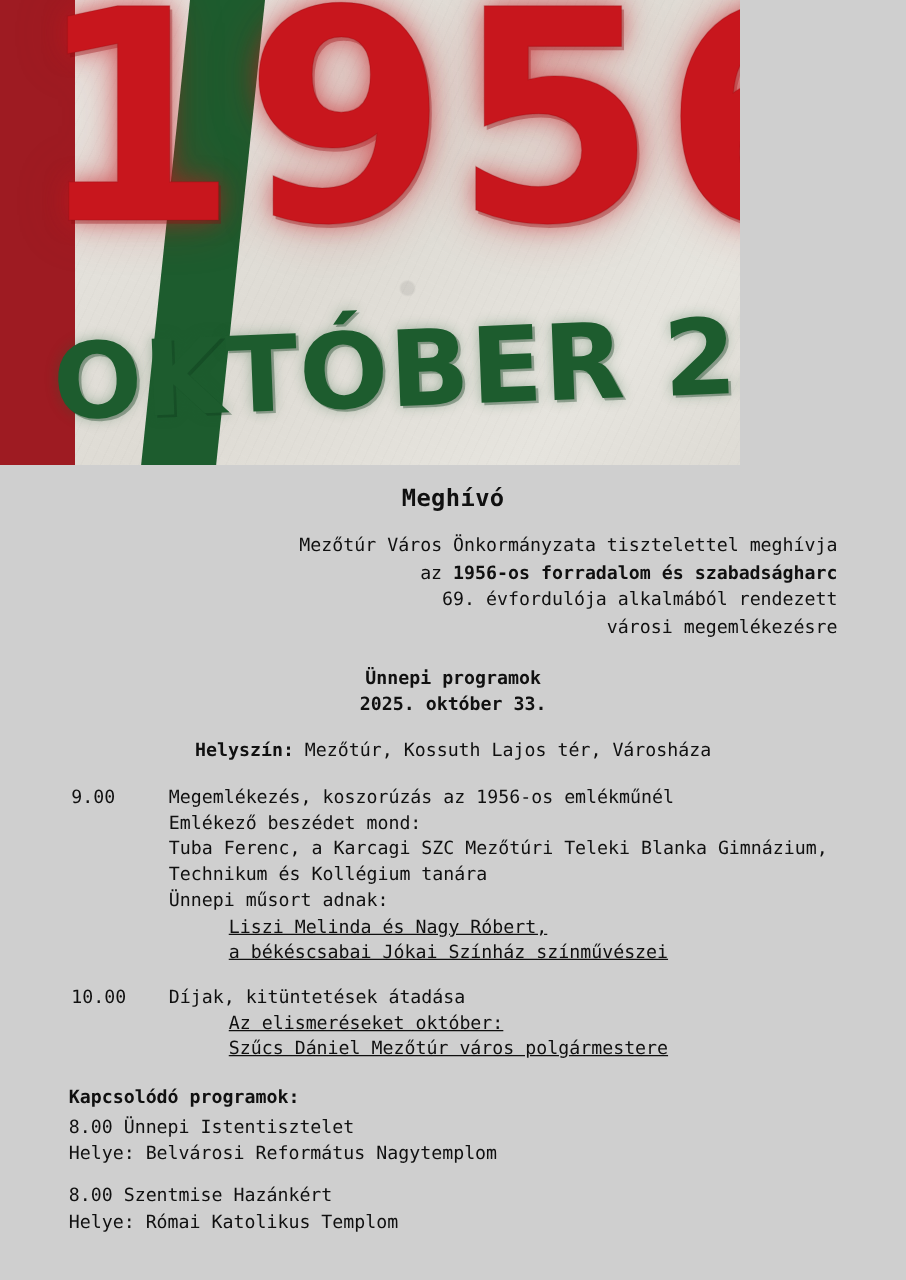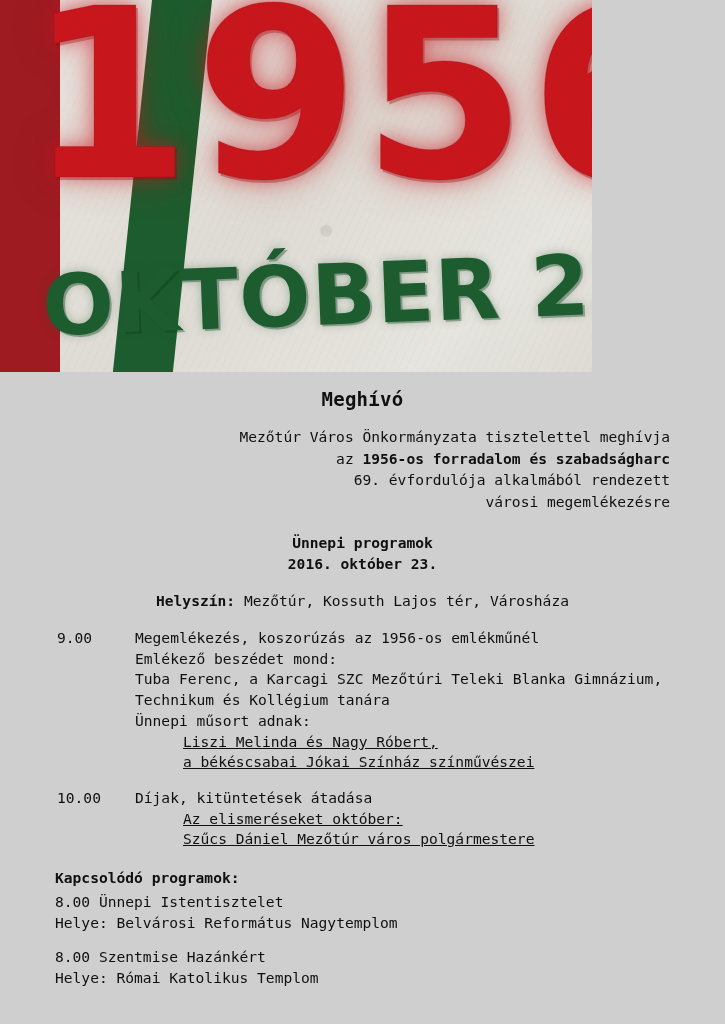--- a/index.html
+++ b/index.html
@@ -183,21 +183,21 @@
     <div class="invite-line">Mezőtúr Város Önkormányzata tisztelettel meghívja</div>
     <div class="invite-line">
       <span>az </span><span class="b">1956-os forradalom és szabadságharc</span>
     </div>
     <div class="invite-line">69. évfordulója alkalmából rendezett</div>
     <div class="invite-line">városi megemlékezésre</div>
 
     <div class="block-gap-lg"></div>
 
     <div class="center b">Ünnepi programok</div>
-    <div class="center b">2016. október 23.</div>
+    <div class="center b">2025. október 33.</div>
 
     <div class="block-gap-md"></div>
 
     <div class="venue">
       <span class="b">Helyszín:</span>
       <span>Mezőtúr, Kossuth Lajos tér, Városháza</span>
     </div>
 
     <div class="schedule">
 

